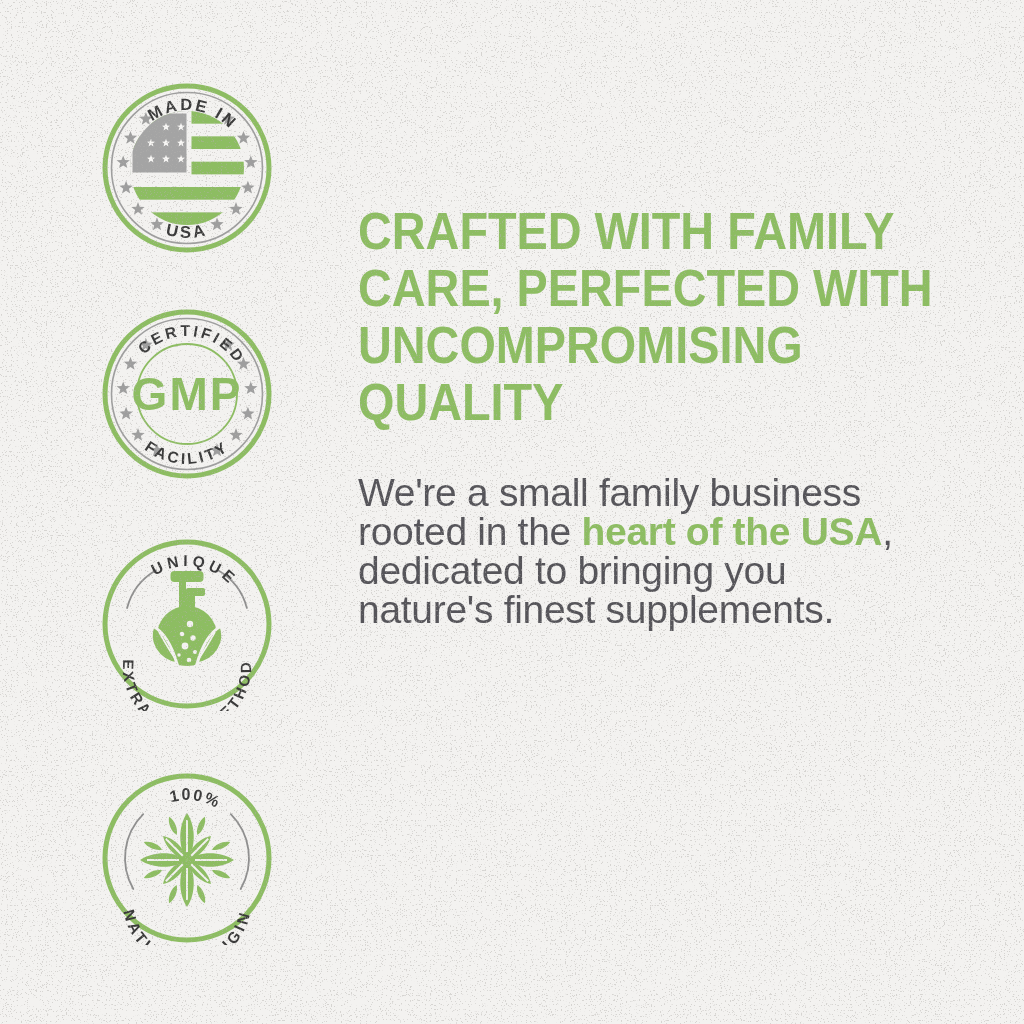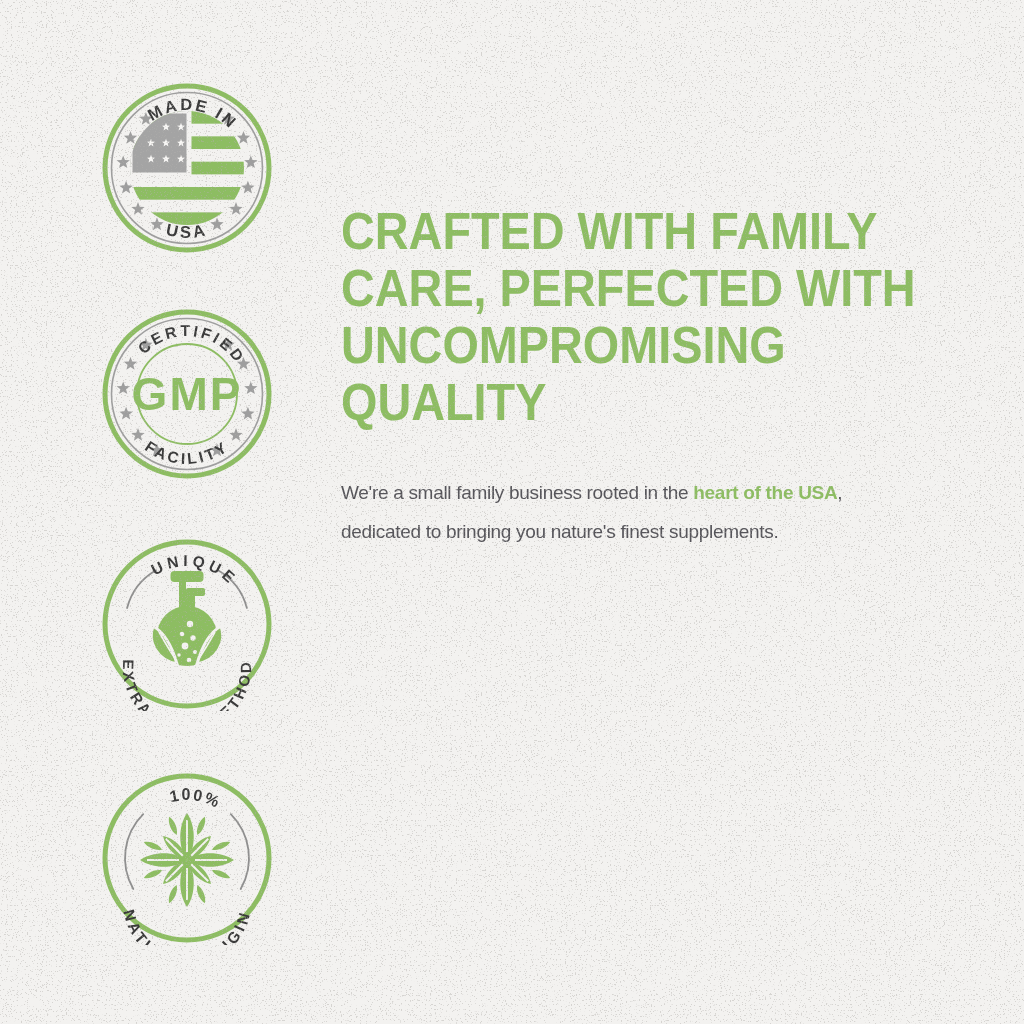--- a/index.html
+++ b/index.html
@@ -15,28 +15,28 @@
   .ringGray{fill:none; stroke:#9e9e9e; stroke-width:1.6;}
   .grayArc{fill:none; stroke:#8f8f8f; stroke-width:1.8; stroke-linecap:round;}
   .grn{fill:#8dbd62;}
   .bg{fill:#f3f2f0;}
   .canton{fill:#a4a4a4; stroke:#f3f2f0; stroke-width:5;}
   .arcText{font-family:"Liberation Sans",sans-serif; font-weight:600; fill:#3b3b3b; text-anchor:middle;}
   .gmpText{font-family:"Liberation Sans",sans-serif; font-weight:bold; fill:#8dbd62; text-anchor:middle; letter-spacing:2px; font-size:46px;}
   .vein{fill:none; stroke:#f3f2f0; stroke-width:1.6;}
   .vein2{fill:none; stroke:#f3f2f0; stroke-width:1.9;}
   .leaf{fill:#8dbd62; stroke:#f3f2f0; stroke-width:3;}
-  .text-col{position:absolute; left:341px; top:203px; width:620px; z-index:2;}
+  .text-col{position:absolute; left:358px; top:203px; width:620px; z-index:2;}
   .headline{color:#8dbd62; font-weight:bold;}
   .headline .hline{
     font-size:52px; line-height:57px; white-space:nowrap;
     transform:scaleX(0.90); transform-origin:left center;
   }
   .para{
-    width:548px; font-size:19px; line-height:39px; color:#56555a;
+    width:548px; font-size:39px; line-height:39px; color:#56555a;
     letter-spacing:-0.3px; margin:0 0 27px 0;
   }
   .para:first-of-type{margin-top:42px;}
   .hl{color:#8dbd62; font-weight:bold;}
 </style>
 </head>
 <body>
 
 <div class="canvas">
 

